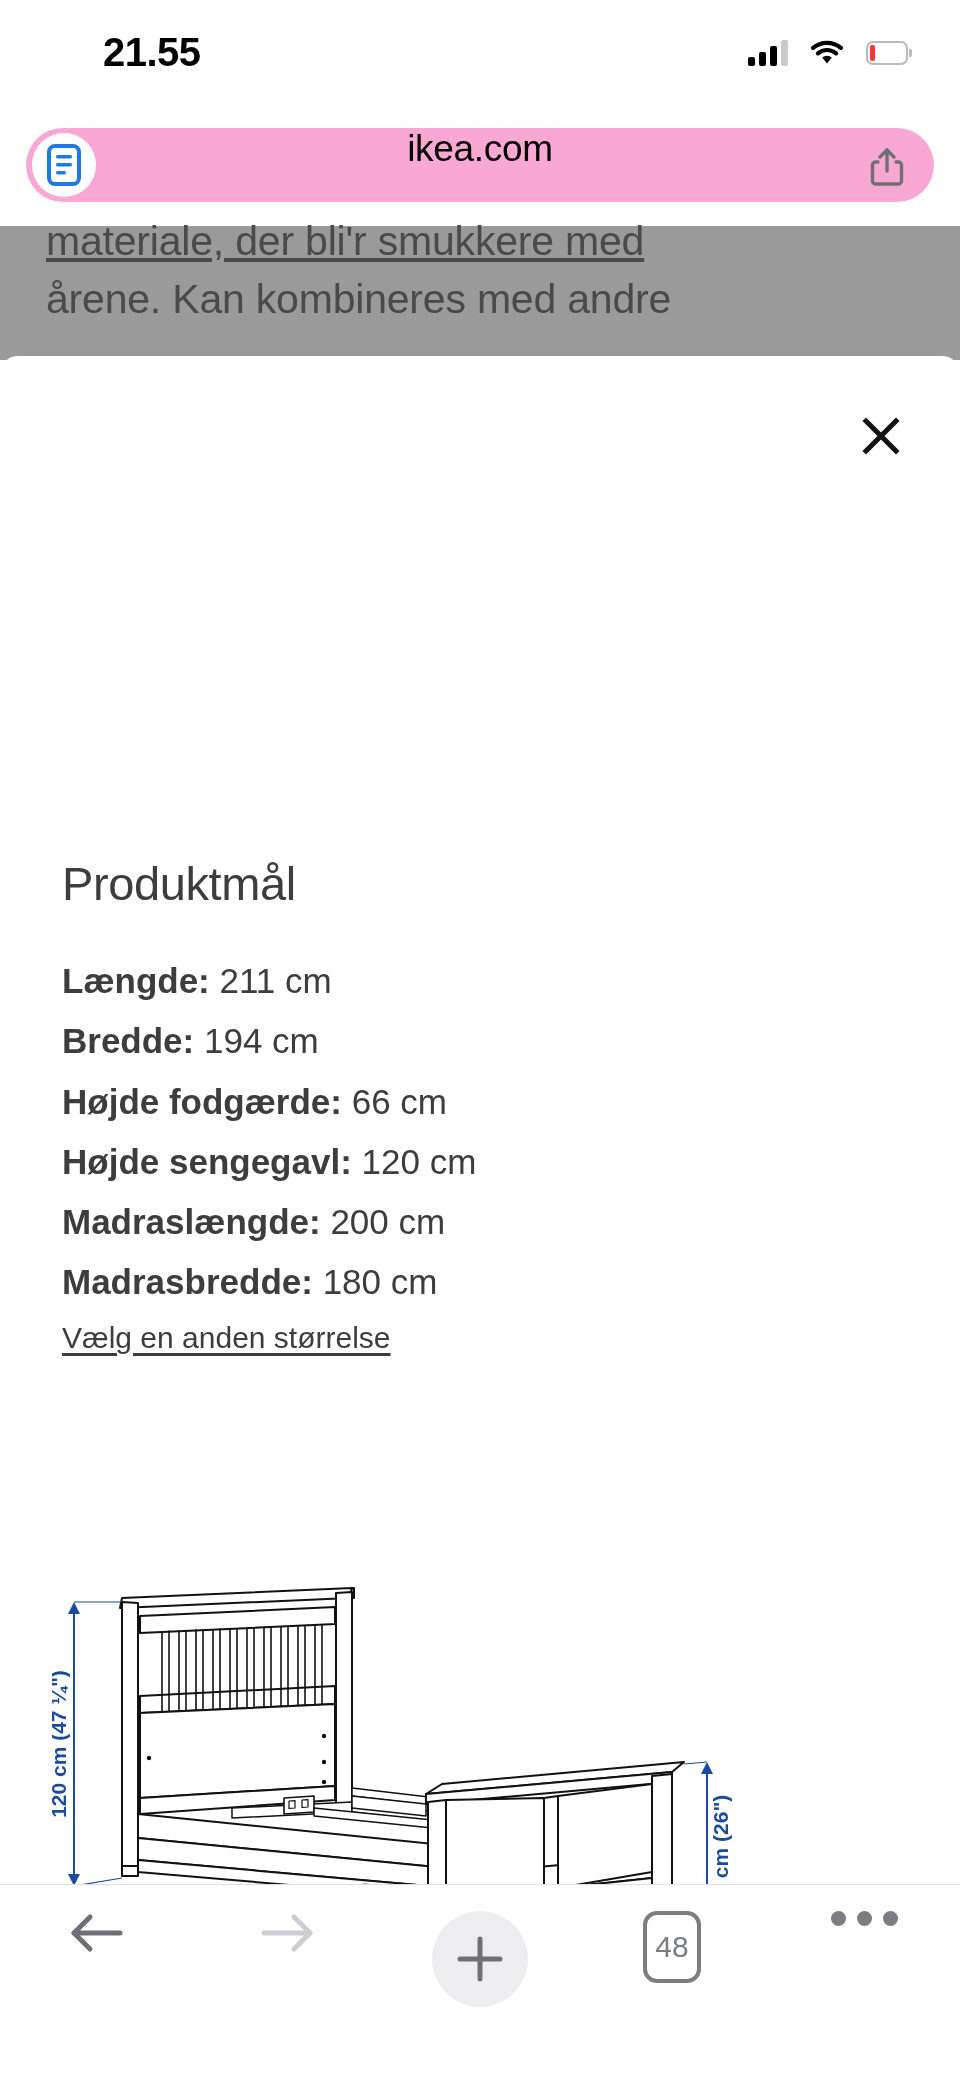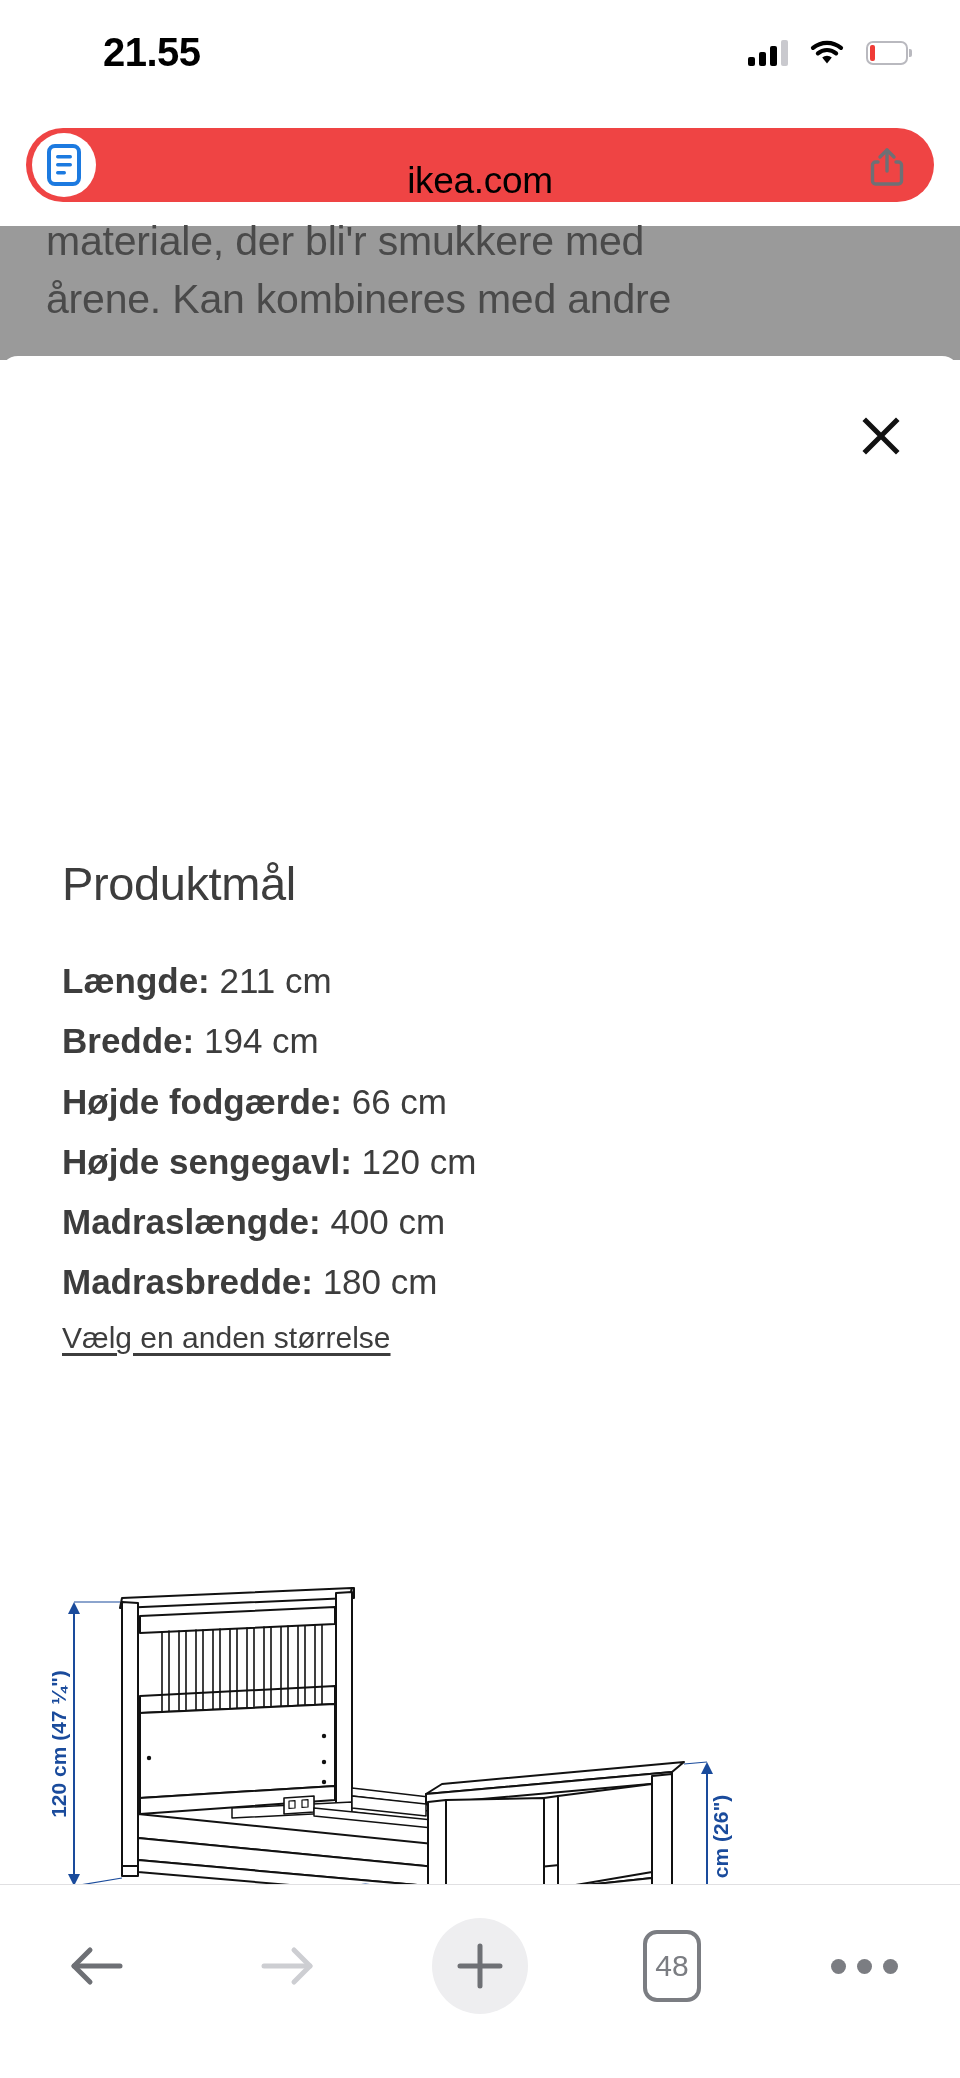--- a/index.html
+++ b/index.html
@@ -50,22 +50,22 @@
   }
 
   
   .urlbar-wrap {
     position:absolute; top:120px; left:0; width:960px; height:90px;
     background:#ffffff;
   }
   .urlbar {
     position:absolute; left:26px; top:8px;
     width:908px; height:74px;
-    background:#ef4444; border-radius:37px;
-    display:flex; align-items:flex-end;
+    background:#f9a8d4; border-radius:37px;
+    display:flex; align-items:flex-start;
   }
   .reader-btn {
     position:absolute; left:6px; top:5px;
     width:64px; height:64px; border-radius:50%;
     background:#ffffff;
     display:flex; align-items:center; justify-content:center;
   }
   .url-text {
     flex:1; text-align:center;
     font-size:37px; color:#000; letter-spacing:-0.3px;
@@ -83,21 +83,21 @@
   }
   .dim-layer {
     position:absolute; top:16px; left:0; width:960px; height:134px;
     background:#9a9a9a;
   }
   .behind-text {
     position:absolute; left:46px; right:40px;
     font-size:41px; color:#4a4a4a; line-height:1.42;
     letter-spacing:-0.2px; white-space:nowrap;
   }
-  .behind-line1 { top:-14px; }
+  .behind-line1 { top:-14px;text-decoration:underline; }
   .behind-line2 { top:44px; }
 
   
   .modal {
     position:absolute; top:356px; left:0;
     width:960px; height:1528px;
     background:#ffffff;
     border-radius:18px 18px 0 0;
     overflow:hidden;
   }
@@ -144,21 +144,21 @@
   .toolbar {
     position:absolute; left:0; top:1884px; width:960px; height:194px;
     background:#ffffff;
     border-top:1px solid #e0e0e2;
   }
   .tb-items {
     position:absolute; top:26px; left:0; width:960px; height:110px;
     display:flex; align-items:center;
   }
   .tb-btn {
-    flex:1; display:flex; align-items:center; justify-content:center;
+    flex:1; display:flex; align-items:flex-start; justify-content:center;
     height:110px; cursor:pointer;
   }
   .plus-circle {
     width:96px; height:96px; border-radius:50%;
     background:#eeeef0;
     display:flex; align-items:center; justify-content:center;
   }
   .tabcount {
     width:58px; height:72px;
     border:4px solid #7b7d82; border-radius:14px;
@@ -247,21 +247,21 @@
     <div class="dim-row">
       <span class="k">Højde fodgærde:</span>
       <span class="v">66 cm</span>
     </div>
     <div class="dim-row">
       <span class="k">Højde sengegavl:</span>
       <span class="v">120 cm</span>
     </div>
     <div class="dim-row">
       <span class="k">Madraslængde:</span>
-      <span class="v">400 cm</span>
+      <span class="v">200 cm</span>
     </div>
     <div class="dim-row">
       <span class="k">Madrasbredde:</span>
       <span class="v">180 cm</span>
     </div>
   </div>
 
   <a class="size-link">Vælg en anden størrelse</a>
 
   <div class="drawing">

